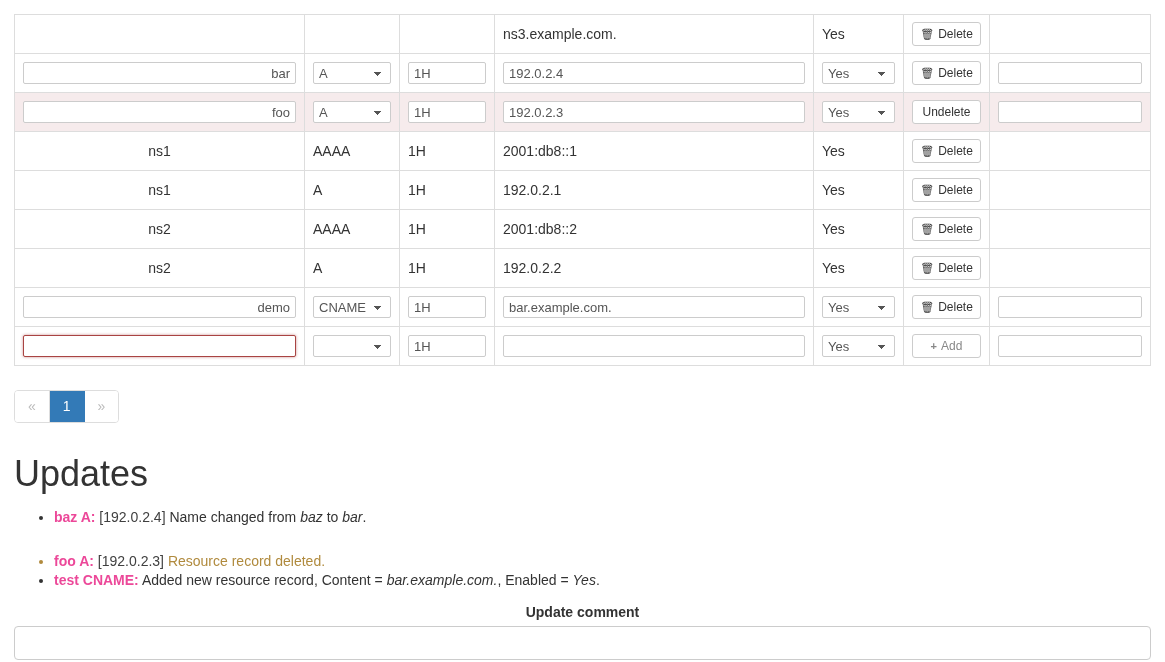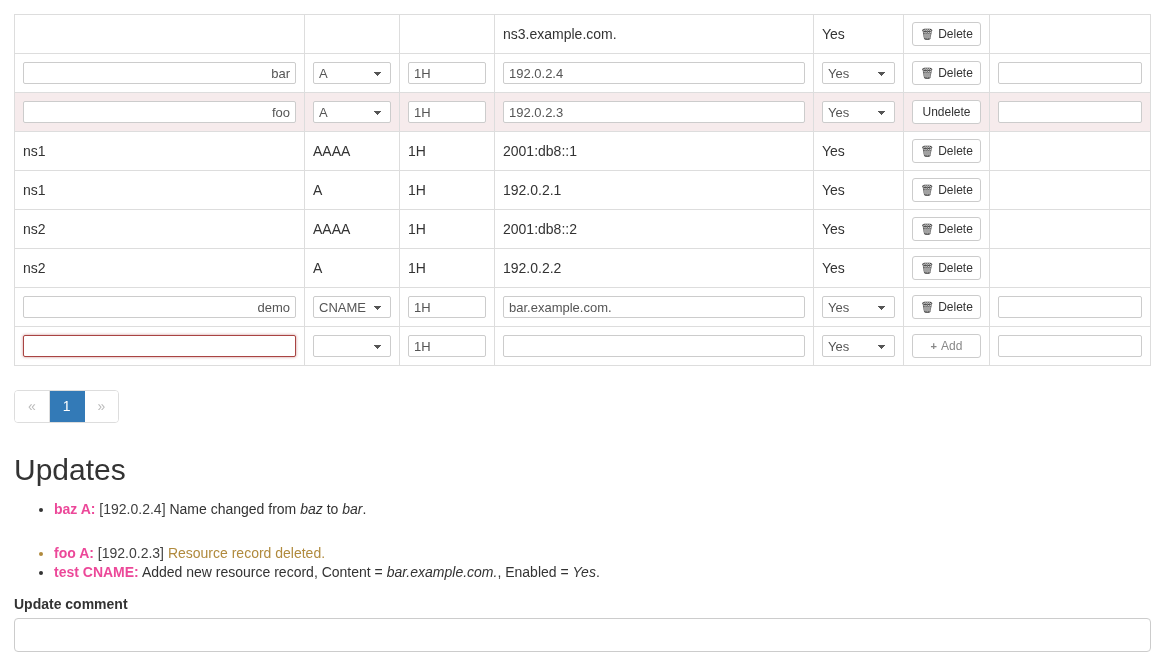--- a/index.html
+++ b/index.html
@@ -25,21 +25,21 @@
     line-height: 18px;
   }
   table.records tr.deleted td { background: #f6ebec; }
   .col-name   { width: 290px; }
   .col-type   { width: 95px; }
   .col-ttl    { width: 95px; }
   .col-content{ }
   .col-enabled{ width: 90px; }
   .col-actions{ width: 86px; }
   .col-comment{ width: 161px; }
-  .txt-name { text-align: left; display:block; }
+  .txt-name { text-align: center; display:block; }
   input.fc, select.fc {
     width: 100%;
     height: 22px;
     font-size: 13px;
     padding: 1px 5px;
     border: 1px solid #ccc;
     border-radius: 2px;
     background:#fff;
     color:#555;
     font-family: inherit;
@@ -67,28 +67,28 @@
     cursor: pointer;
     border: 1px solid #ccc;
     background: #fff;
     color: #333;
     white-space: nowrap;
   }
   .btn.wide { width: 100%; }
   .btn .ico { font-size: 11px; line-height:1; }
   .btn .ico-plus { font-weight:bold; }
   .btn.muted { color:#888; }
-  h2 { font-size: 30px; font-weight: 500; margin: 20px 0 14px; }
+  h2 { font-size: 36px; font-weight: 500; margin: 20px 0 14px; }
   ul.updates { margin: 0 0 16px; padding-left: 40px; }
   ul.updates li { margin: 3px 0; }
   ul.updates li.del { color: #b08a3d; margin-top: 28px; }
   ul.updates li b { color:#ec4899; font-weight:700; }
   ul.updates li .prefix { color:#404040; font-weight:400; }
   ul.updates li em { font-style: italic; text-align: right; }
-  .form-label { font-weight: 700; margin-bottom: 6px; display:block; }
+  .form-label { font-weight: 700; margin-bottom: 6px; display:block;text-align:center; }
   input.comment-box {
     width: 100%;
     height: 34px;
     border: 1px solid #ccc;
     border-radius: 4px;
     padding: 6px 12px;
     font-size: 14px;
     margin-bottom: 15px;
   }
   

